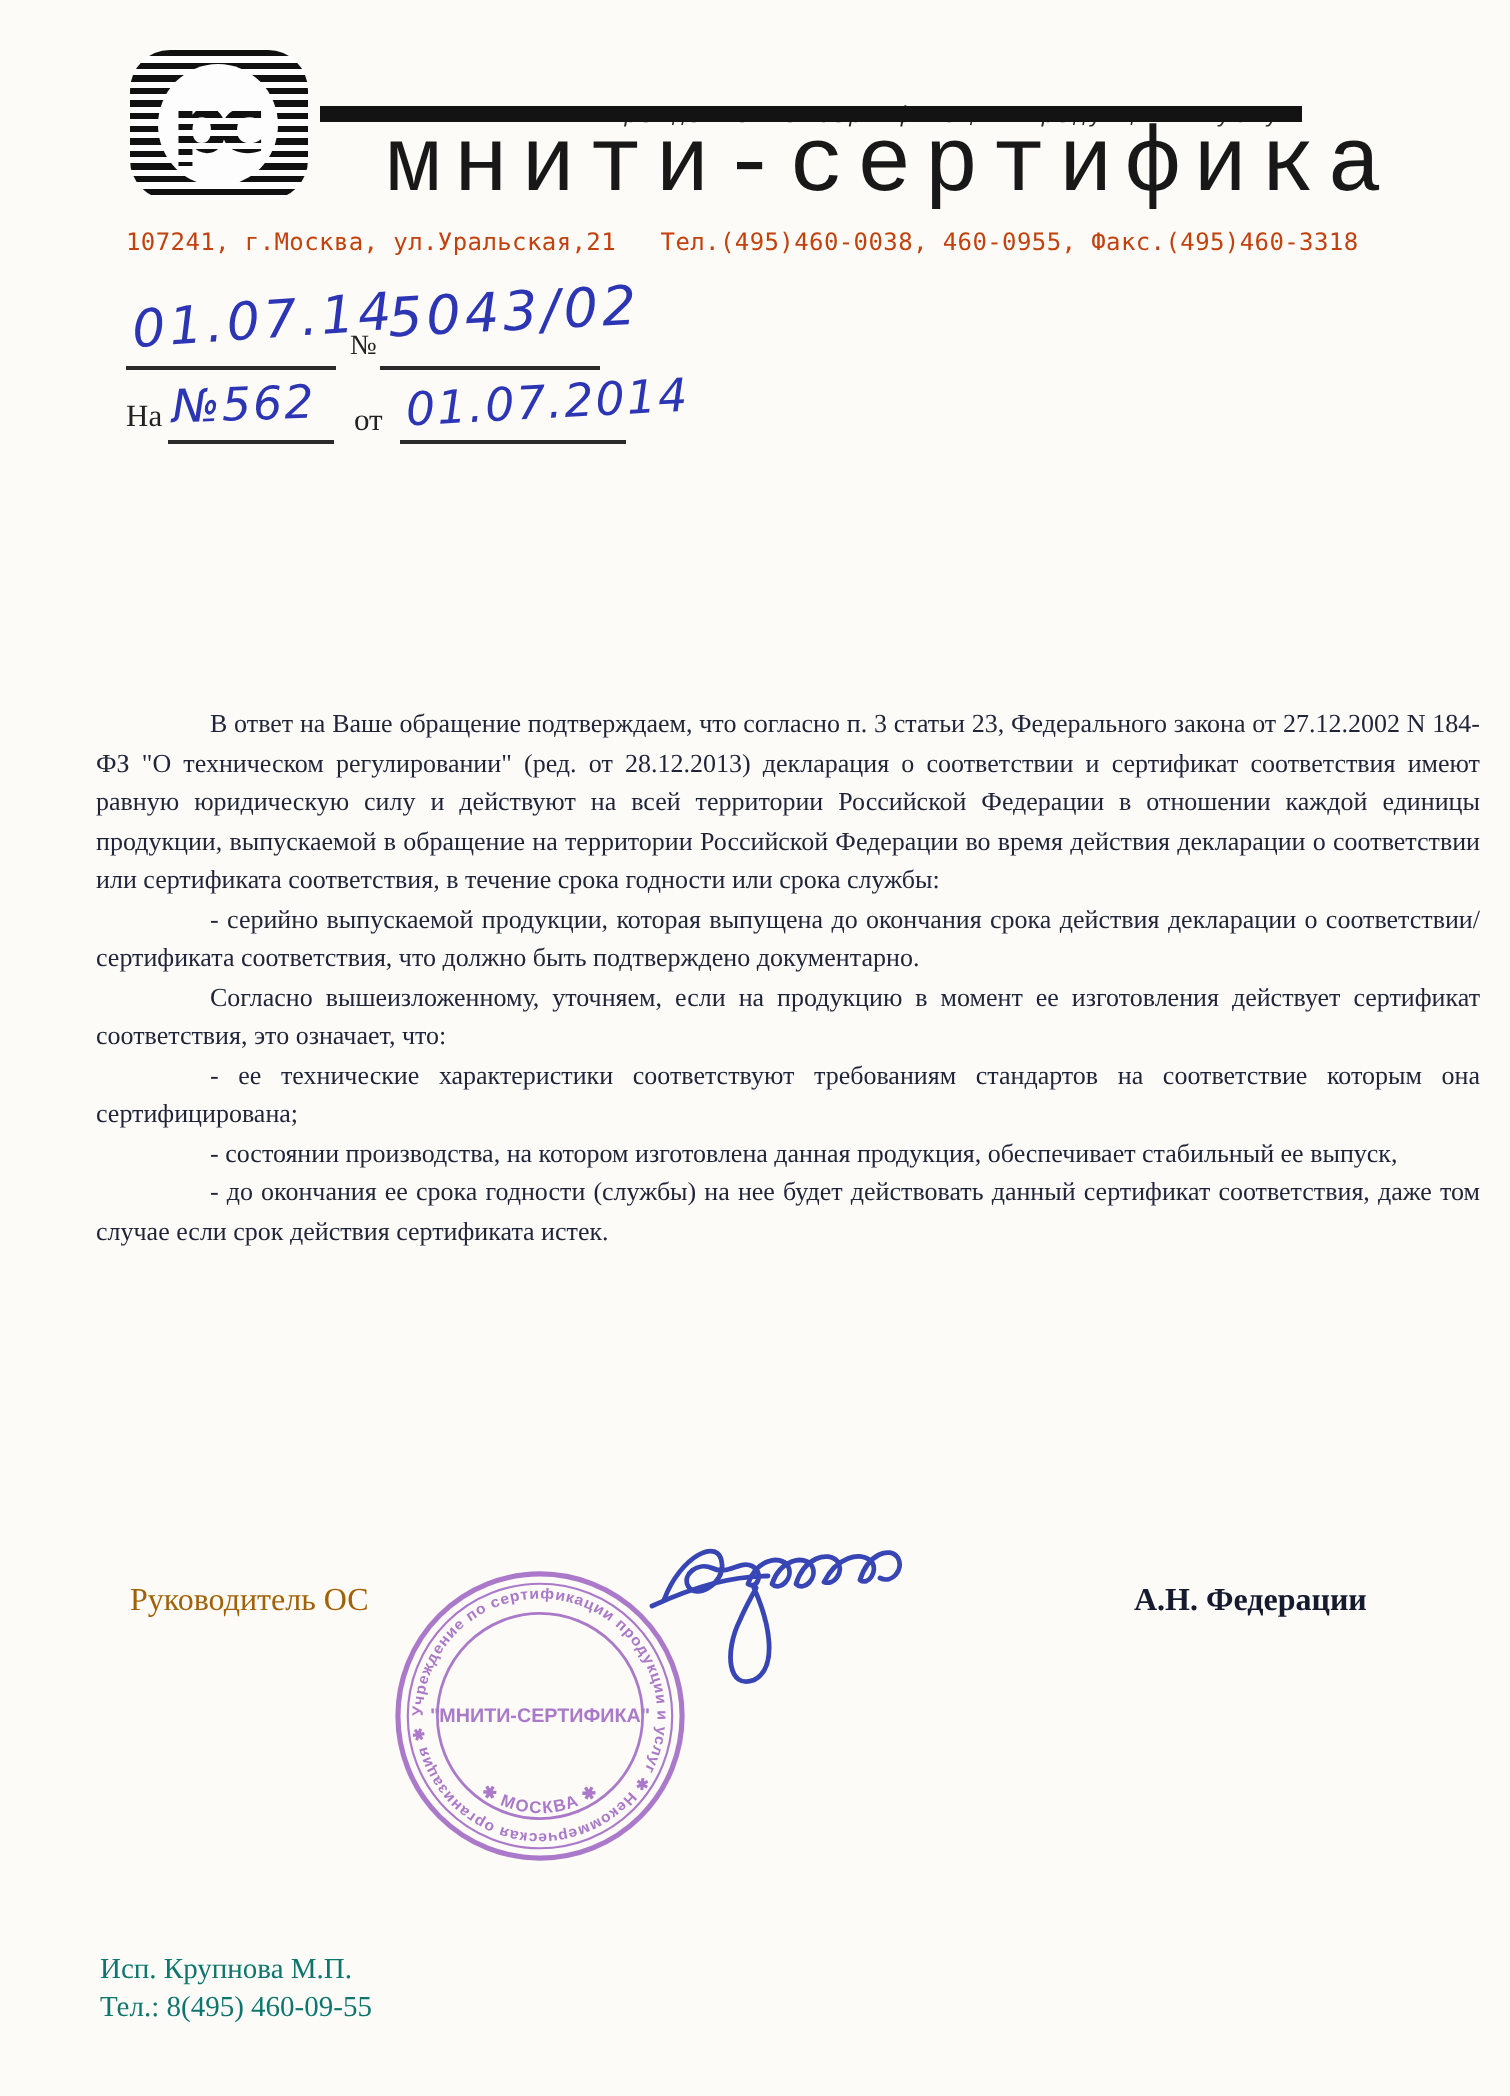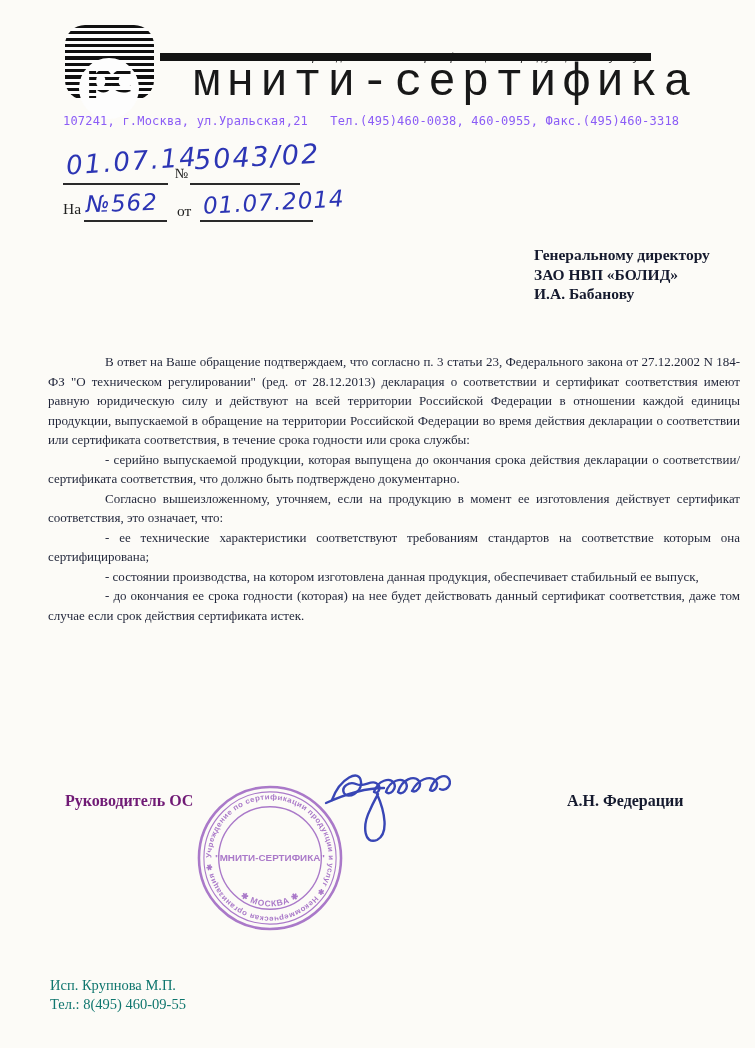--- a/index.html
+++ b/index.html
@@ -12,21 +12,21 @@
   }
   
   .logo{
     position:absolute;left:65px;top:25px;width:89px;height:75px;
     border-radius:20px;
     background:repeating-linear-gradient(to bottom,#101010 0 3.2px,#fdfdfd 3.2px 6.3px);
   }
   .logo-blob{
     position:absolute;left:14px;top:7px;width:60px;height:61px;
     background:#fdfdfd;border-radius:50%;
-    display:flex;align-items:flex-start;justify-content:center;margin-top:26px;
+    display:flex;align-items:center;justify-content:center;
   }
   .logo-letters{
     font-family:"DejaVu Sans",sans-serif;font-weight:bold;font-size:40px;
     letter-spacing:-5px;line-height:1;color:#141414;padding-right:4px;
   }
   @supports ((-webkit-background-clip:text)){
     .logo-letters{
       background:repeating-linear-gradient(to bottom,#101010 0 3.2px,rgba(0,0,0,0) 3.2px 6.3px);
       -webkit-background-clip:text;background-clip:text;color:transparent;
     }
@@ -38,42 +38,42 @@
   }
   .header-bar{position:absolute;left:160px;top:53px;width:491px;height:8px;background:#131313;}
   .org-name{
     position:absolute;left:193px;top:60px;
     font-family:"Liberation Mono",monospace;font-size:46px;font-weight:400;
     letter-spacing:6px;color:#181818;white-space:nowrap;line-height:1;
   }
   .address-line{
     position:absolute;left:63px;top:114px;
     font-family:"DejaVu Sans Mono",monospace;font-size:12px;letter-spacing:.2px;
-    color:#8b5cf6;white-space:pre;
+    color:#c2410c;white-space:pre;
   }
   
   .hand{
     position:absolute;font-family:"DejaVu Sans",sans-serif;font-style:italic;
     color:#2c35b4;white-space:nowrap;line-height:1;
   }
   .underline{position:absolute;height:2px;background:#2a2a2a;}
   .ref-label{position:absolute;font-family:"Liberation Serif",serif;color:#222;line-height:1;}
   
   .recipient{
     position:absolute;left:534px;top:245px;width:200px;
     font-weight:bold;font-size:15.5px;line-height:19.5px;color:#151a2e;
   }
   
   .letter-body{
     position:absolute;left:48px;top:352px;width:692px;
     font-size:13px;line-height:19.5px;text-align:justify;color:#1f2438;
   }
   .letter-body p{margin:0;text-indent:57px;}
   
-  .sig-title{position:absolute;left:65px;top:792px;font-weight:bold;font-size:16px;color:#701a75;}
+  .sig-title{position:absolute;left:65px;top:792px;font-weight:normal;font-size:16px;color:#a16207;}
   .sig-name{position:absolute;left:567px;top:792px;font-weight:bold;font-size:16px;color:#151a2e;}
   .stamp{position:absolute;left:196px;top:784px;width:148px;height:148px;opacity:.85;}
   .signature-svg{position:absolute;left:318px;top:760px;width:140px;height:92px;}
   
   .footer{position:absolute;left:50px;top:976px;font-size:14.5px;line-height:19px;color:#0f766e;}
   .nowrap{white-space:nowrap;}
 </style>
 </head>
 <body>
 
@@ -96,33 +96,28 @@
   <div class="hand nowrap" style="left:194px;top:143px;font-size:27px;transform:rotate(-3deg);letter-spacing:2px;">5043/02</div>
   <div class="underline" style="left:190px;top:183px;width:110px;"></div>
 
   <div class="ref-label" style="left:63px;top:201px;font-size:15.5px;">На</div>
   <div class="hand nowrap" style="left:86px;top:192px;font-size:23px;transform:rotate(-2deg);letter-spacing:1px;">№562</div>
   <div class="underline" style="left:84px;top:220px;width:83px;"></div>
   <div class="ref-label" style="left:177px;top:203px;font-size:15.5px;">от</div>
   <div class="hand nowrap" style="left:203px;top:191px;font-size:23px;transform:rotate(-3deg);letter-spacing:1px;">01.07.2014</div>
   <div class="underline" style="left:200px;top:220px;width:113px;"></div>
 
-  <div class="recipient">
-    <div>Генеральному директору</div>
-    <div>ЗАО НВП «БОЛИД»</div>
-    <div>И.А. Бабанову</div>
-  </div>
 
   <div class="letter-body">
     <p>В ответ на Ваше обращение подтверждаем, что согласно п. 3 статьи 23, Федерального закона от 27.12.2002 N 184-ФЗ "О техническом регулировании" (ред. от 28.12.2013) декларация о соответствии и сертификат соответствия имеют равную юридическую силу и действуют на всей территории Российской Федерации в отношении каждой единицы продукции, выпускаемой в обращение на территории Российской Федерации во время действия декларации о соответствии или сертификата соответствия, в течение срока годности или срока службы:</p>
     <p>- серийно выпускаемой продукции, которая выпущена до окончания срока действия декларации о соответствии/ сертификата соответствия, что должно быть подтверждено документарно.</p>
     <p>Согласно вышеизложенному, уточняем, если на продукцию в момент ее изготовления действует сертификат соответствия, это означает, что:</p>
     <p>- ее технические характеристики соответствуют требованиям стандартов на соответствие которым она сертифицирована;</p>
     <p>- состоянии производства, на котором изготовлена данная продукция, обеспечивает стабильный ее выпуск,</p>
-    <p>- до окончания ее срока годности (которая) на нее будет действовать данный сертификат соответствия, даже  том случае если срок действия сертификата истек.</p>
+    <p>- до окончания ее срока годности (службы) на нее будет действовать данный сертификат соответствия, даже  том случае если срок действия сертификата истек.</p>
   </div>
 
   <div class="sig-title">Руководитель ОС</div>
   <div class="sig-name">А.Н. Федерации</div>
 
   <svg class="stamp" viewBox="0 0 150 150">
     <defs>
       <path id="ringPath" d="M 15.5,75 A 59.5,59.5 0 1 1 134.5,75 A 59.5,59.5 0 1 1 15.5,75"></path>
       <path id="bottomPath" d="M 30,96 A 50,50 0 0 0 120,96"></path>
     </defs>

